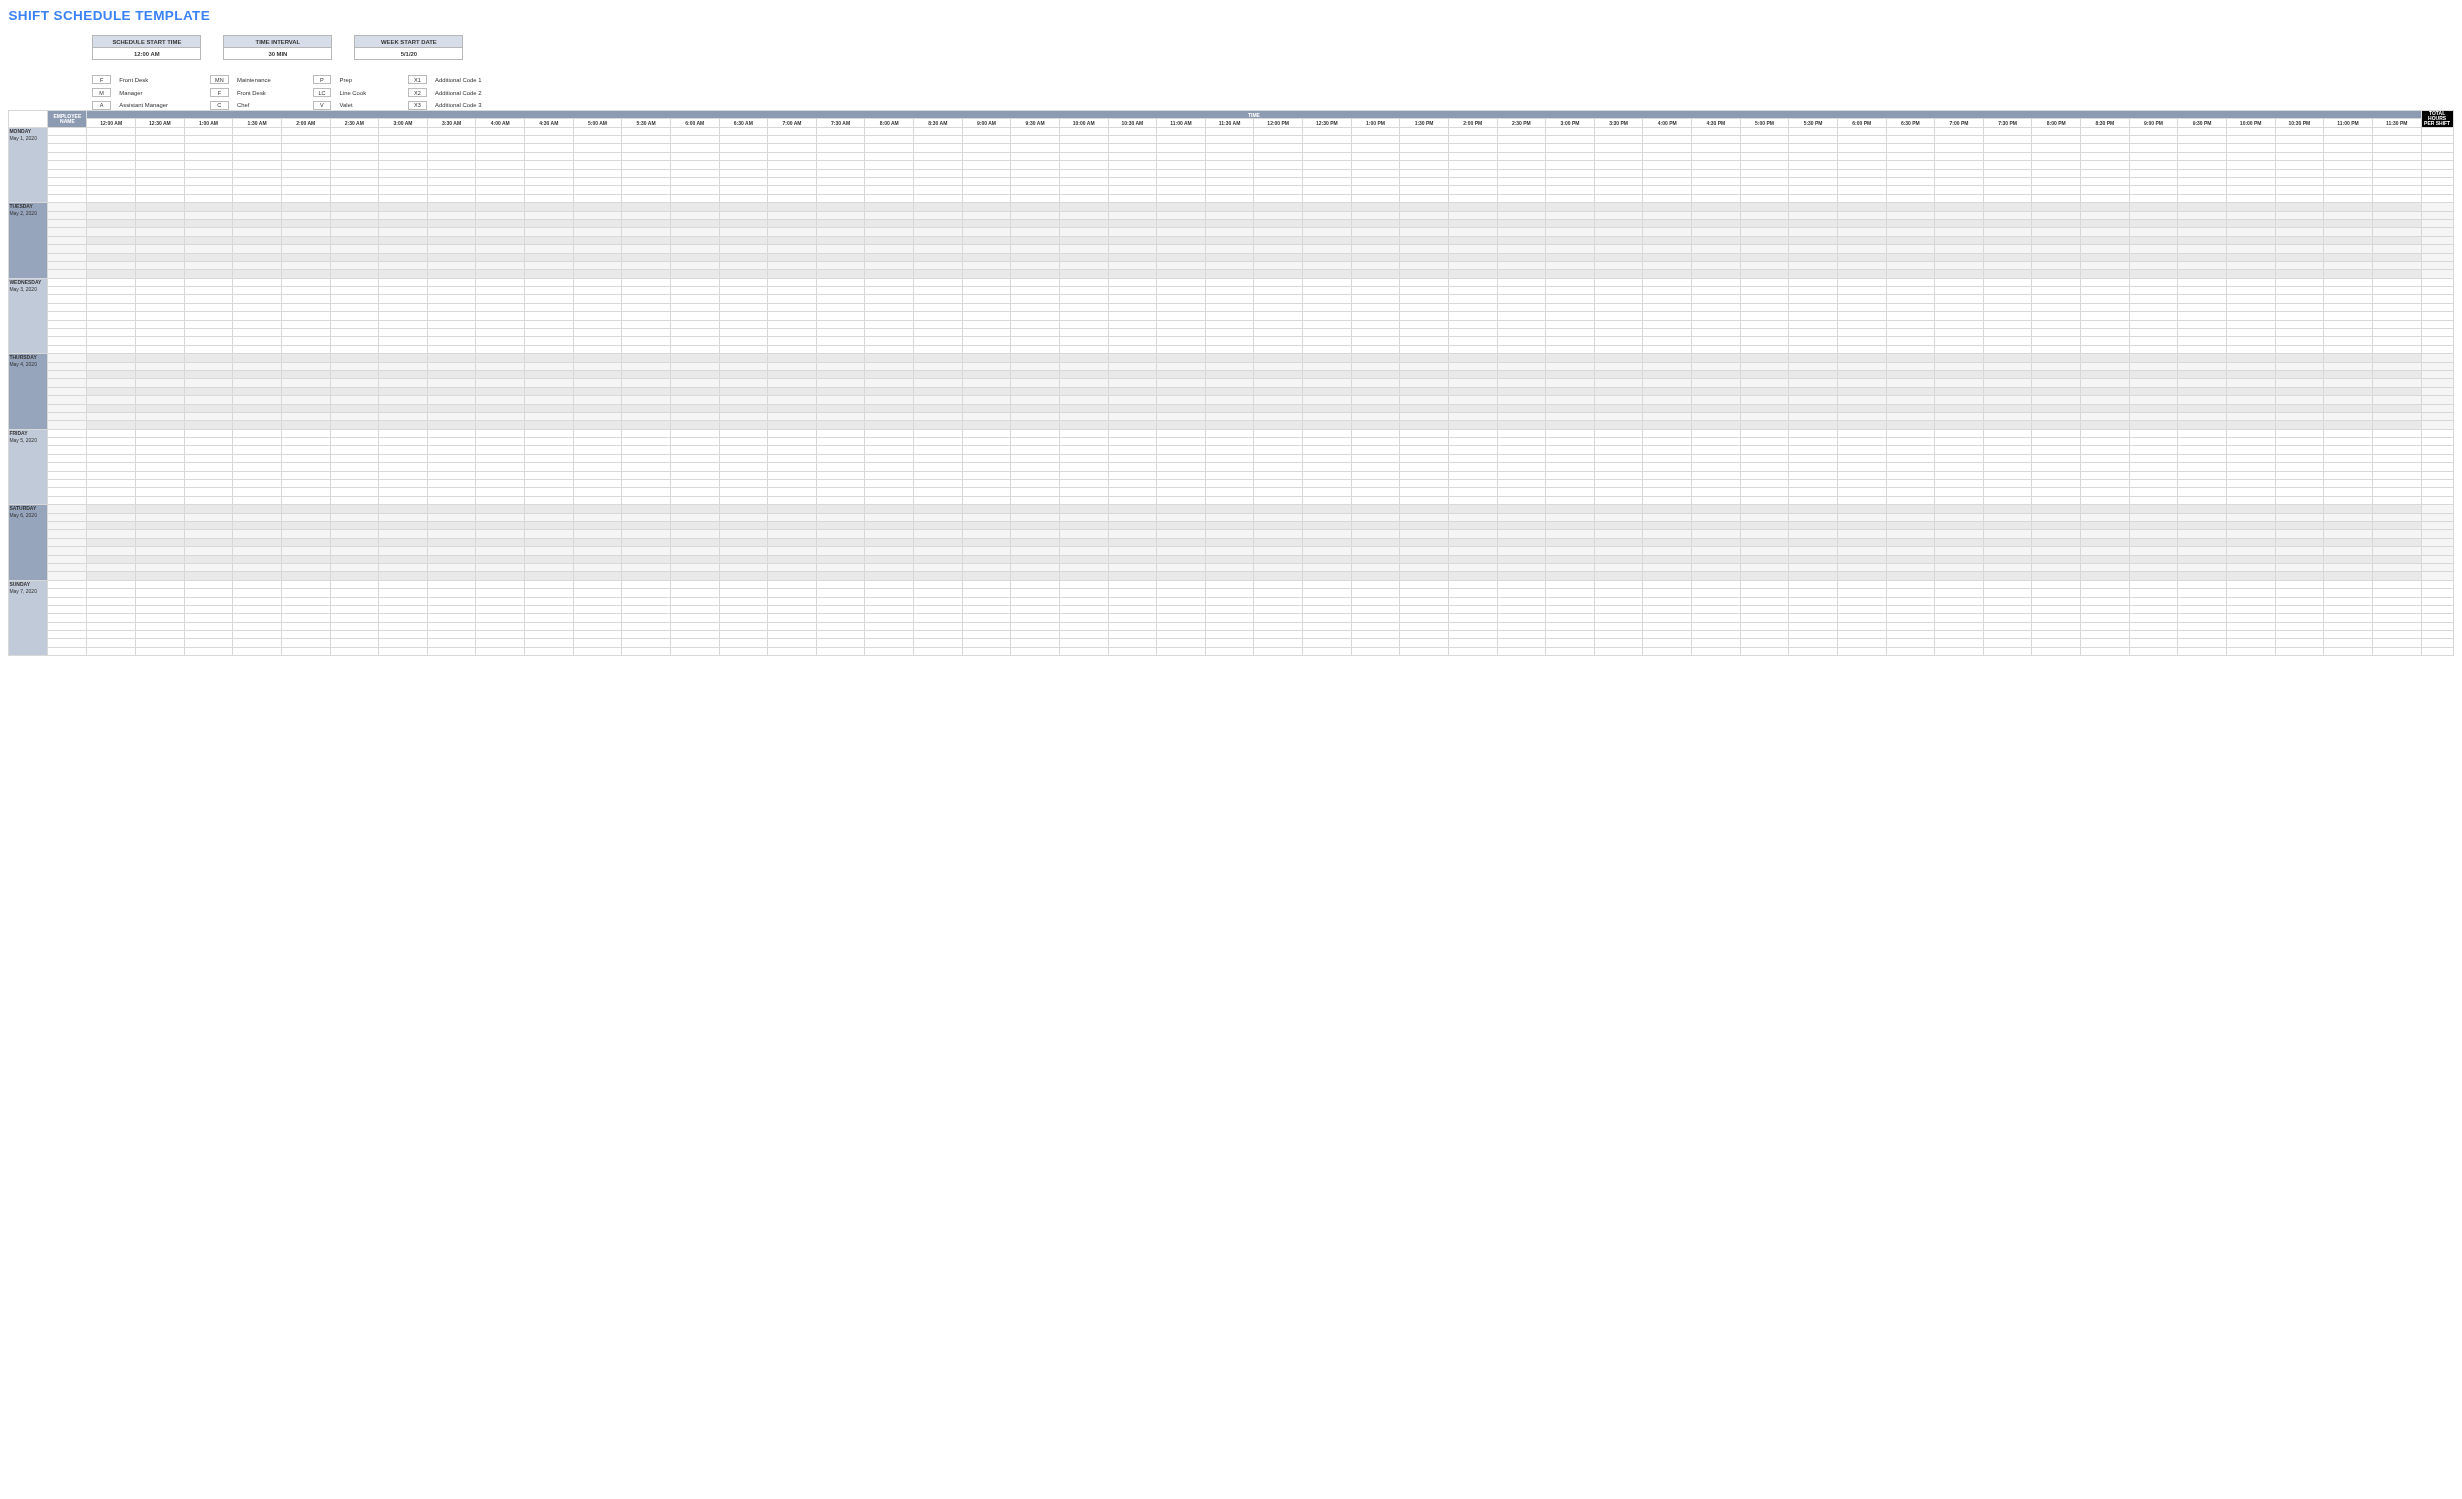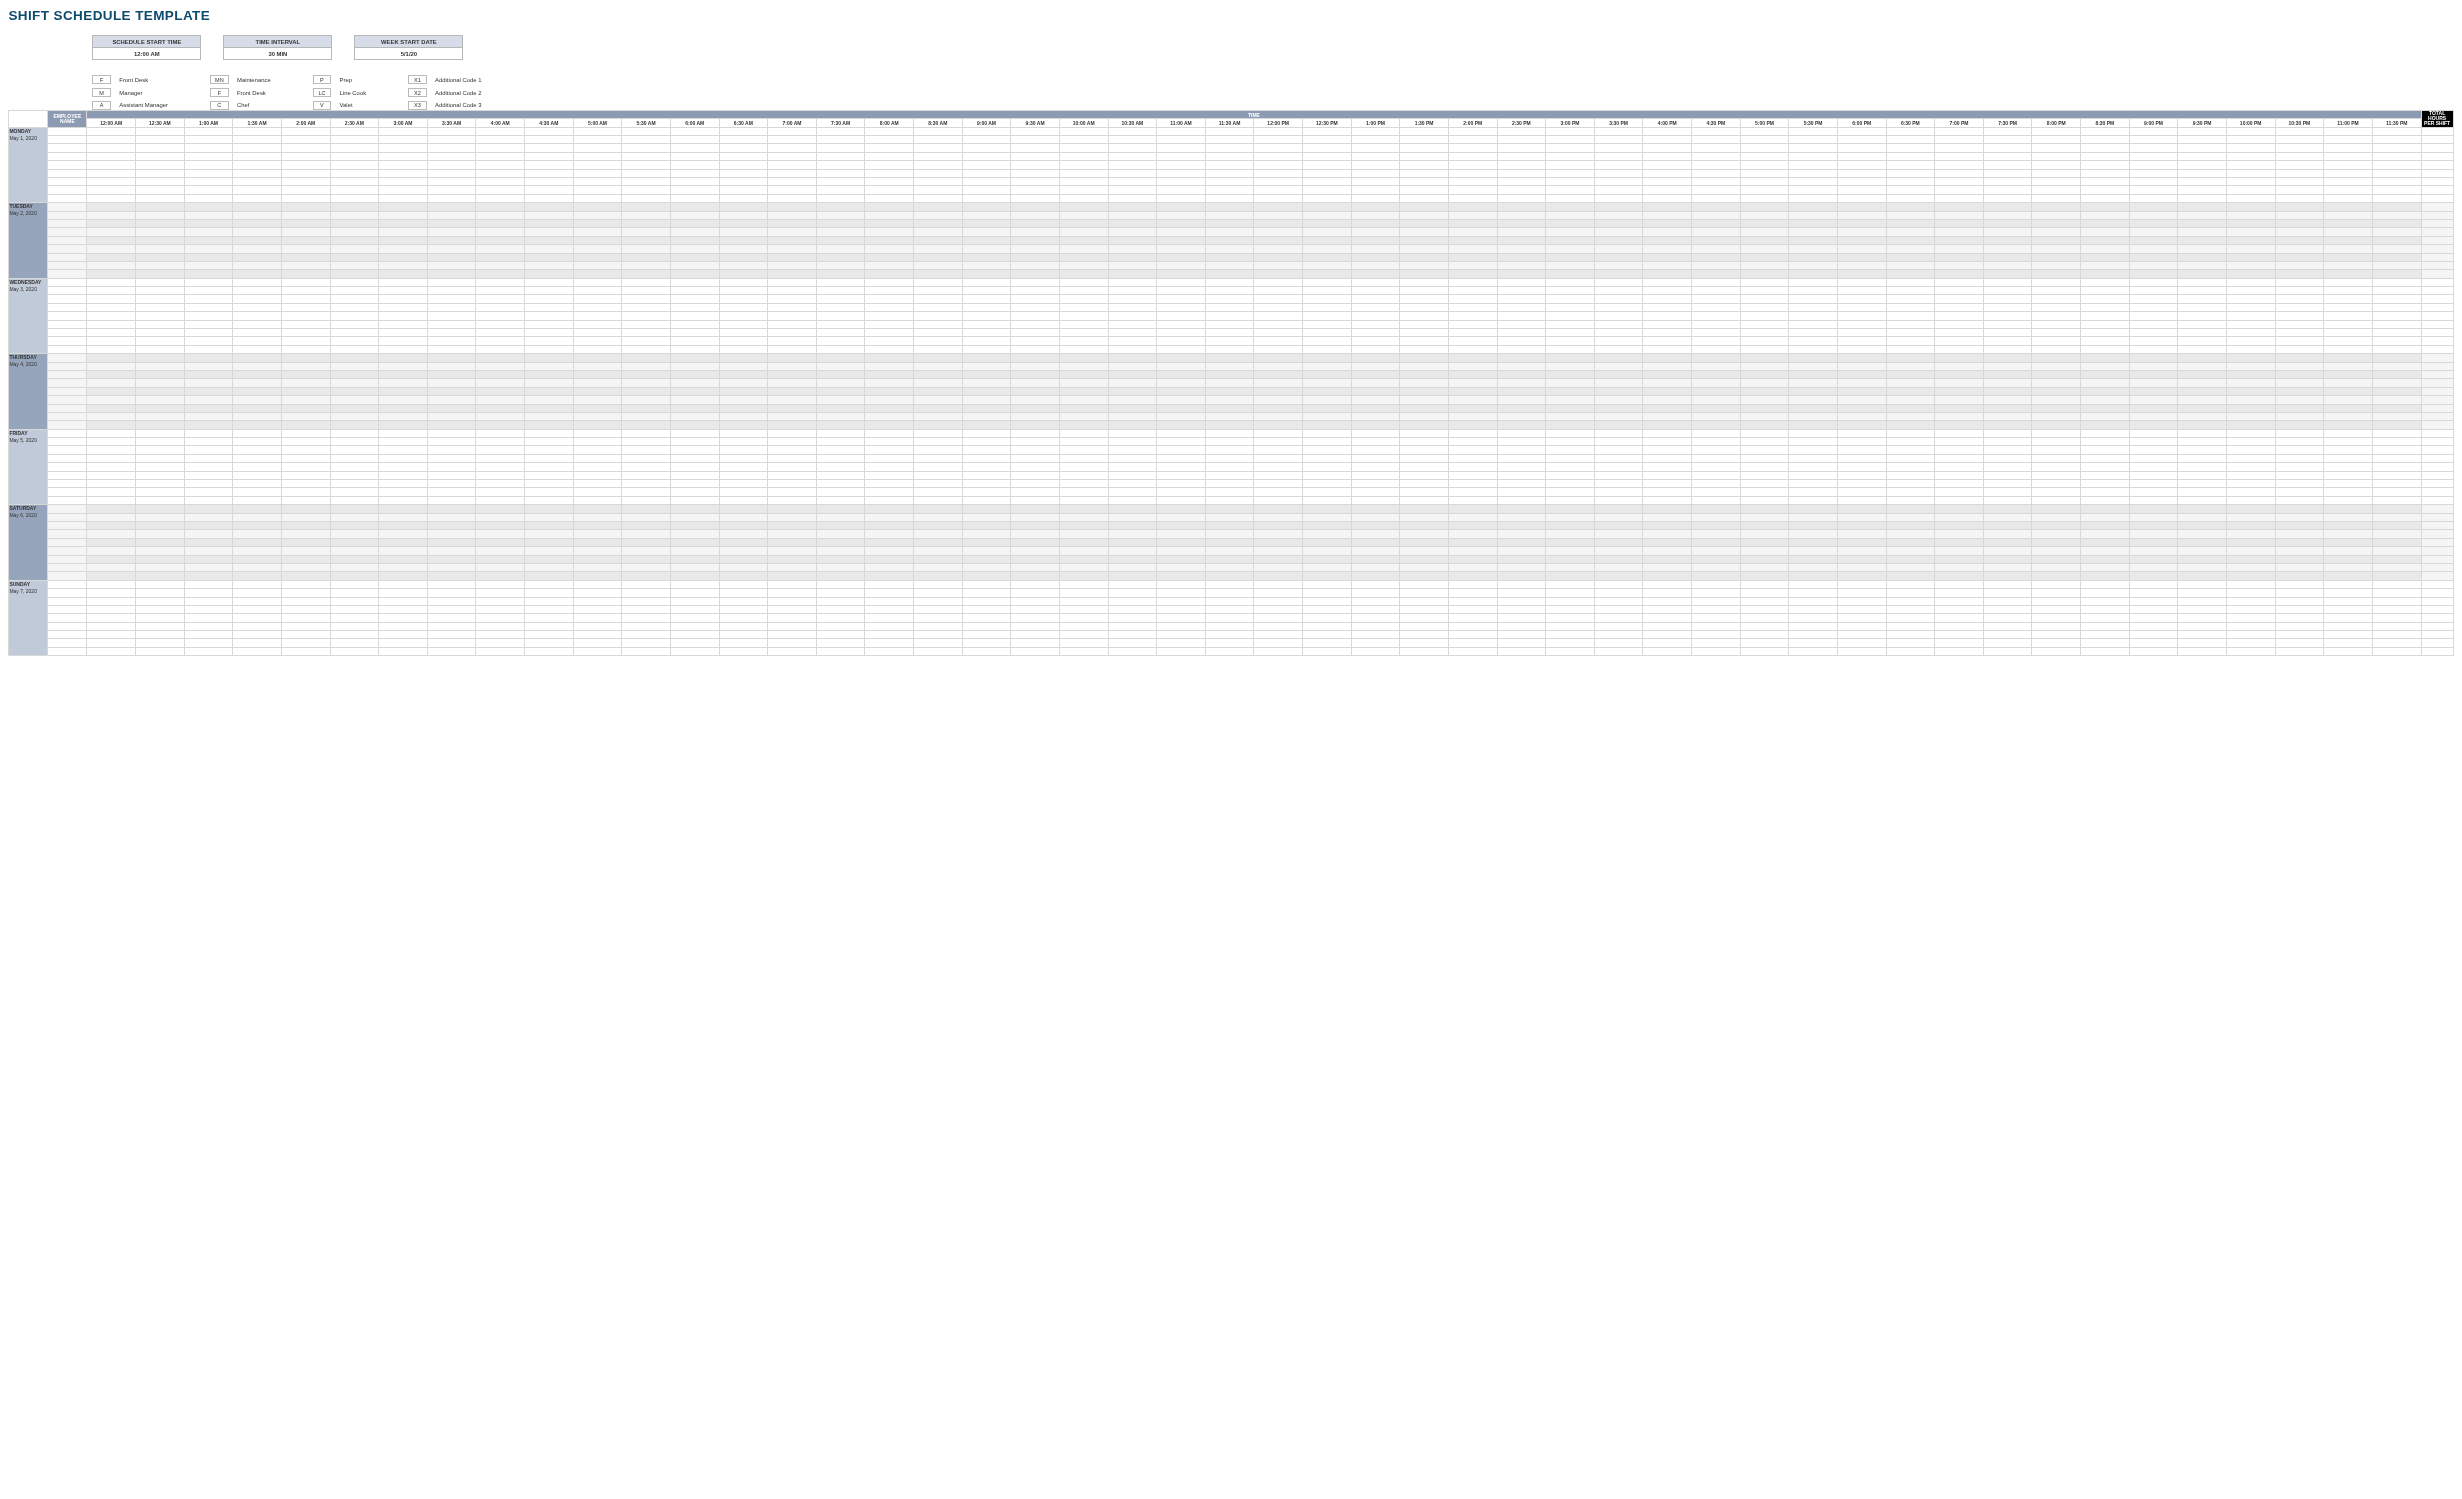--- a/index.html
+++ b/index.html
@@ -6,21 +6,21 @@
   body {
     font-family: Arial, Helvetica, sans-serif;
     background: #fff;
     padding: 8.4px;
     font-size: 7.6px;
     color: #333;
   }
   .title {
     font-size: 13.5px;
     font-weight: bold;
-    color: #0c4a6e;
+    color: #3b82f6;
     letter-spacing: 0.4px;
     margin-bottom: 11.8px;
   }
   .settings-area {
     margin-left: 84px;
     margin-bottom: 15px;
   }
   .settings-row {
     display: flex;
     gap: 22px;

